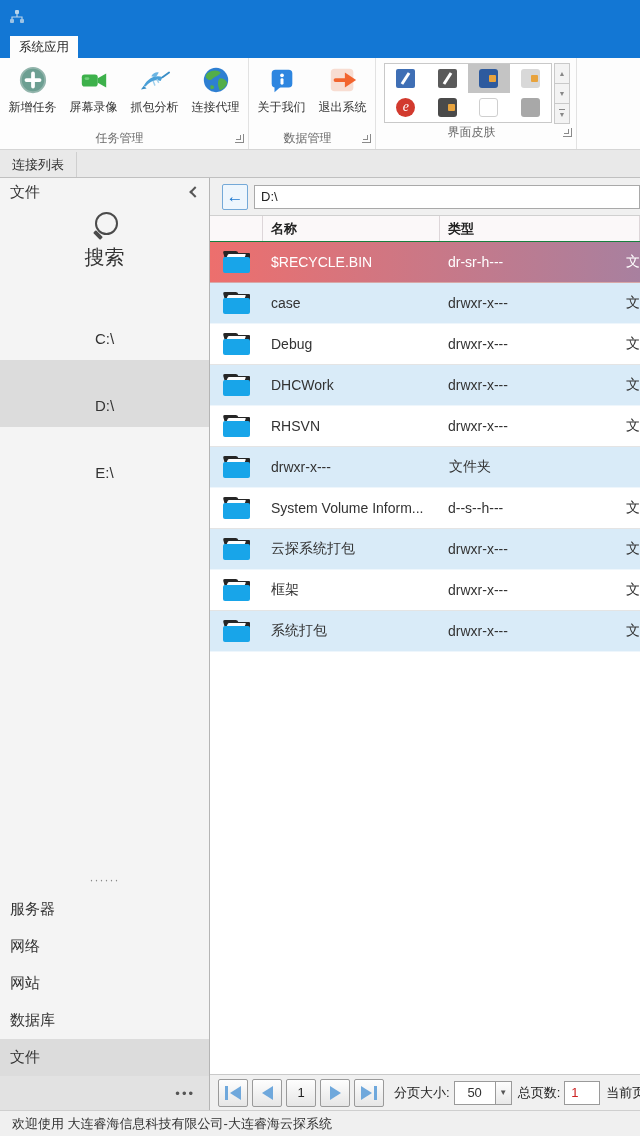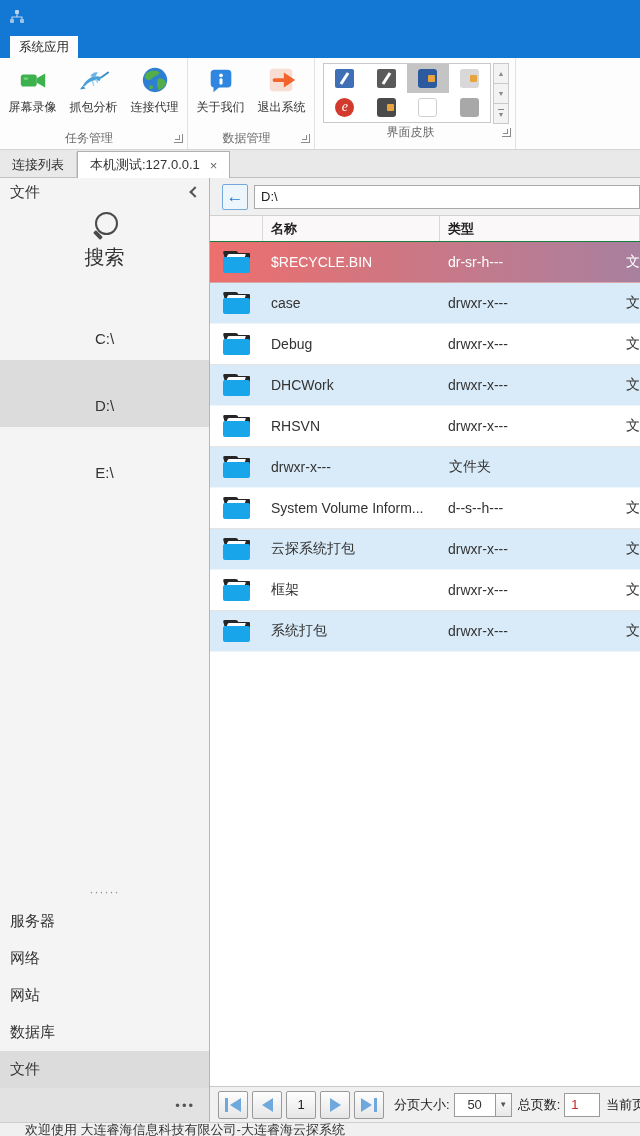--- a/index.html
+++ b/index.html
@@ -106,21 +106,21 @@
   .tri-l { width:0; height:0; border-top:7px solid transparent; border-bottom:7px solid transparent; border-right:11px solid #6fa8dc; }
   .tri-r { width:0; height:0; border-top:7px solid transparent; border-bottom:7px solid transparent; border-left:11px solid #6fa8dc; }
   .bar-v { width:3px; height:14px; background:#6fa8dc; }
   .pgap { width:2px; }
   .plabel { font-size:13px; color:#222; margin:0 4px 0 6px; flex:0 0 auto;text-align:center; }
   .psize { width:42px; height:24px; background:#fff; border:1px solid #9a9a9a; display:flex; align-items:center; justify-content:center; font-size:13px; flex:0 0 auto; }
   .pdrop { width:16px; height:24px; background:linear-gradient(#fdfdfd,#e8e8e8); border:1px solid #9a9a9a; border-left:none; font-size:8px; color:#555; display:flex; align-items:center; justify-content:center; flex:0 0 auto; }
   .pval { width:36px; height:24px; background:#fff; border:1px solid #9a9a9a; display:flex; align-items:center; padding-left:6px; color:#cc2222; font-size:13px; flex:0 0 auto; }
 
   
-  .statusbar { height:14px; background:#f0f0f0; border-top:1px solid #cfcfcf; display:flex; align-items:center; padding-left:25px; font-size:13px; color:#333; flex:0 0 auto; }
+  .statusbar { height:26px; background:#f0f0f0; border-top:1px solid #cfcfcf; display:flex; align-items:center; padding-left:12px; font-size:13px; color:#333; flex:0 0 auto; }
 </style>
 </head>
 <body>
 
 <div class="app">
 
   <div class="titlebar">
     <svg width="18" height="18" viewBox="0 0 18 18">
       <path d="M9 6 v3 M9 9 H4 v2 M9 9 h5 v2" stroke="#b9d4ea" stroke-width="1.2" fill="none"></path>
       <rect x="7" y="2" width="4" height="4" rx="1" fill="#b9d4ea"></rect>
@@ -130,20 +130,29 @@
   </div>
 
   <div class="ribbon-tabrow">
     <div class="ribbon-tab">系统应用</div>
   </div>
 
   <div class="ribbon">
 
     <div class="rgroup">
       <div class="rgroup-buttons">
+        <div class="rbtn">
+          <span class="ric">
+            <svg width="30" height="30" viewBox="0 0 32 32">
+                <circle cx="16" cy="16" r="13" fill="#6d9f92" stroke="#93b5ac" stroke-width="2"></circle>
+                <path d="M16 9v14M9 16h14" stroke="#fff" stroke-width="4" stroke-linecap="round"></path>
+              </svg>
+          </span>
+          <span class="rlabel">新增任务</span>
+        </div>
         <div class="rbtn">
           <span class="ric">
             <svg width="30" height="30" viewBox="0 0 32 32">
                 <rect x="3" y="10" width="17" height="13" rx="3" fill="#3db14b"></rect>
                 <polygon points="20,14 29,9 29,24 20,19" fill="#3db14b"></polygon>
                 <rect x="6" y="13" width="5" height="3" rx="1.5" fill="#6fcf7a"></rect>
               </svg>
           </span>
           <span class="rlabel">屏幕录像</span>
         </div>
@@ -252,24 +261,20 @@
         <span class="launcher"></span>
       </div>
     </div>
     <div style="flex:1"></div>
   </div>
 
   <div class="tabstrip">
     <div class="dtab inactive">
       <span>连接列表</span>
     </div>
-    <div class="dtab active">
-      <span>本机测试:127.0.0.1</span>
-      <span class="close">×</span>
-    </div>
   </div>
 
   <div class="main">
 
     <div class="sidebar">
       <div class="sb-header">
         <span>文件</span>
         <span class="sp"></span>
         <span class="chev-left"></span>
       </div>

